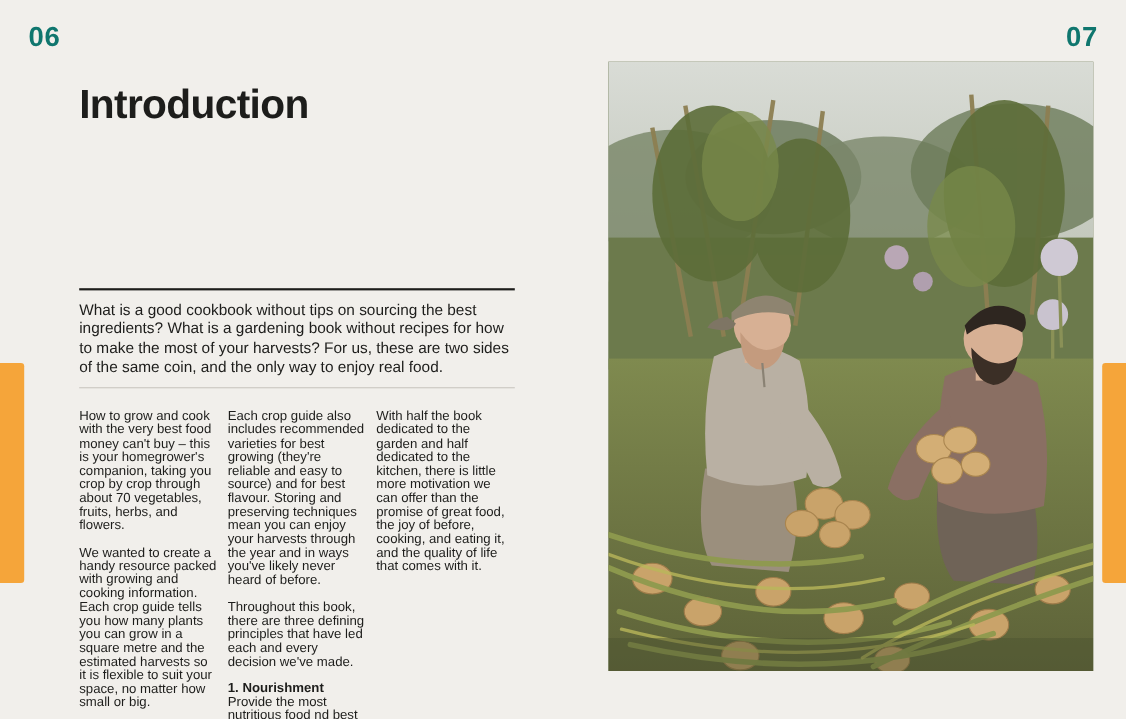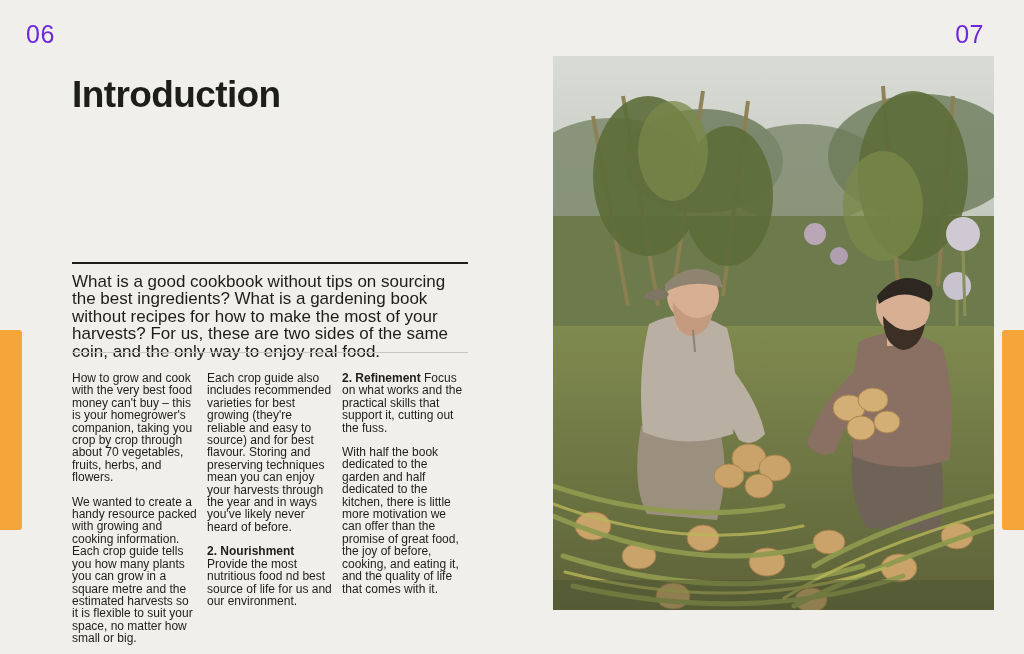--- a/index.html
+++ b/index.html
@@ -24,26 +24,26 @@
     background: #f5a53a;
   }
   .tab-left  { left: 0;  top: 330px; border-radius: 0 3px 3px 0; }
   .tab-right { right: 0; top: 330px; border-radius: 3px 0 0 3px; }
 
   
   .folio {
     position: absolute;
     top: 20px;
     font-size: 25px;
-    font-weight: normal;
-    color: #6d28d9;
+    font-weight: bold;
+    color: #0f766e;
     letter-spacing: 0.5px;
   }
   .folio-left  { left: 26px; }
-  .folio-right { right: 40px; text-align: right; }
+  .folio-right { right: 26px; text-align: right; }
 
   
   .left-page {
     position: absolute;
     left: 72px;
     top: 0;
     width: 400px;
     height: 516px;
   }
   .title {
@@ -61,21 +61,21 @@
     left: 0;
     width: 396px;
   }
   .rule-top {
     width: 396px;
     height: 1.5px;
     background: #1d1d1b;
     margin-bottom: 9px;
   }
   .standfirst {
-    font-size: 17px;
+    font-size: 14px;
     line-height: 17.5px;
     color: #1d1d1b;
   }
   .rule-bottom {
     position: absolute;
     top: 352px;
     left: 0;
     width: 396px;
     height: 1px;
     background: #c9c6c0;
@@ -134,25 +134,25 @@
 
     <div class="columns">
 
       <div class="col">
         <p>How to grow and cook with the very best food money can't buy – this is your homegrower's companion, taking you crop by crop through about 70 vegetables, fruits, herbs, and flowers.</p>
         <p>We wanted to create a handy resource packed with growing and cooking information. Each crop guide tells you how many plants you can grow in a square metre and the estimated harvests so it is flexible to suit your space, no matter how small or big.</p>
       </div>
 
       <div class="col">
         <p>Each crop guide also includes recommended varieties for best growing (they're reliable and easy to source) and for best flavour. Storing and preserving techniques mean you can enjoy your harvests through the year and in ways you've likely never heard of before.</p>
-        <p><b>2. Nourishment</b><span> Provide the most nutritious food nd best source of life for us and our environment.</span></p>
+        <p>Throughout this book, there are three defining principles that have led each and every decision we've made.</p>
+        <p><b>1. Nourishment</b><span> Provide the most nutritious food nd best source of life for us and our environment.</span></p>
       </div>
 
       <div class="col">
-        <p><b>2. Refinement</b><span> Focus on what works and the practical skills that support it, cutting out the fuss.</span></p>
         <p>With half the book dedicated to the garden and half dedicated to the kitchen, there is little more motivation we can offer than the promise of great food, the joy of before, cooking, and eating it, and the quality of life that comes with it.</p>
       </div>
 
     </div>
   </div>
 
   <div class="photo">
     <svg viewBox="0 0 441 554" xmlns="http://www.w3.org/2000/svg" role="img" aria-label="garden photo">
       <defs>
         <linearGradient id="skyg" x1="0" y1="0" x2="0" y2="1">

